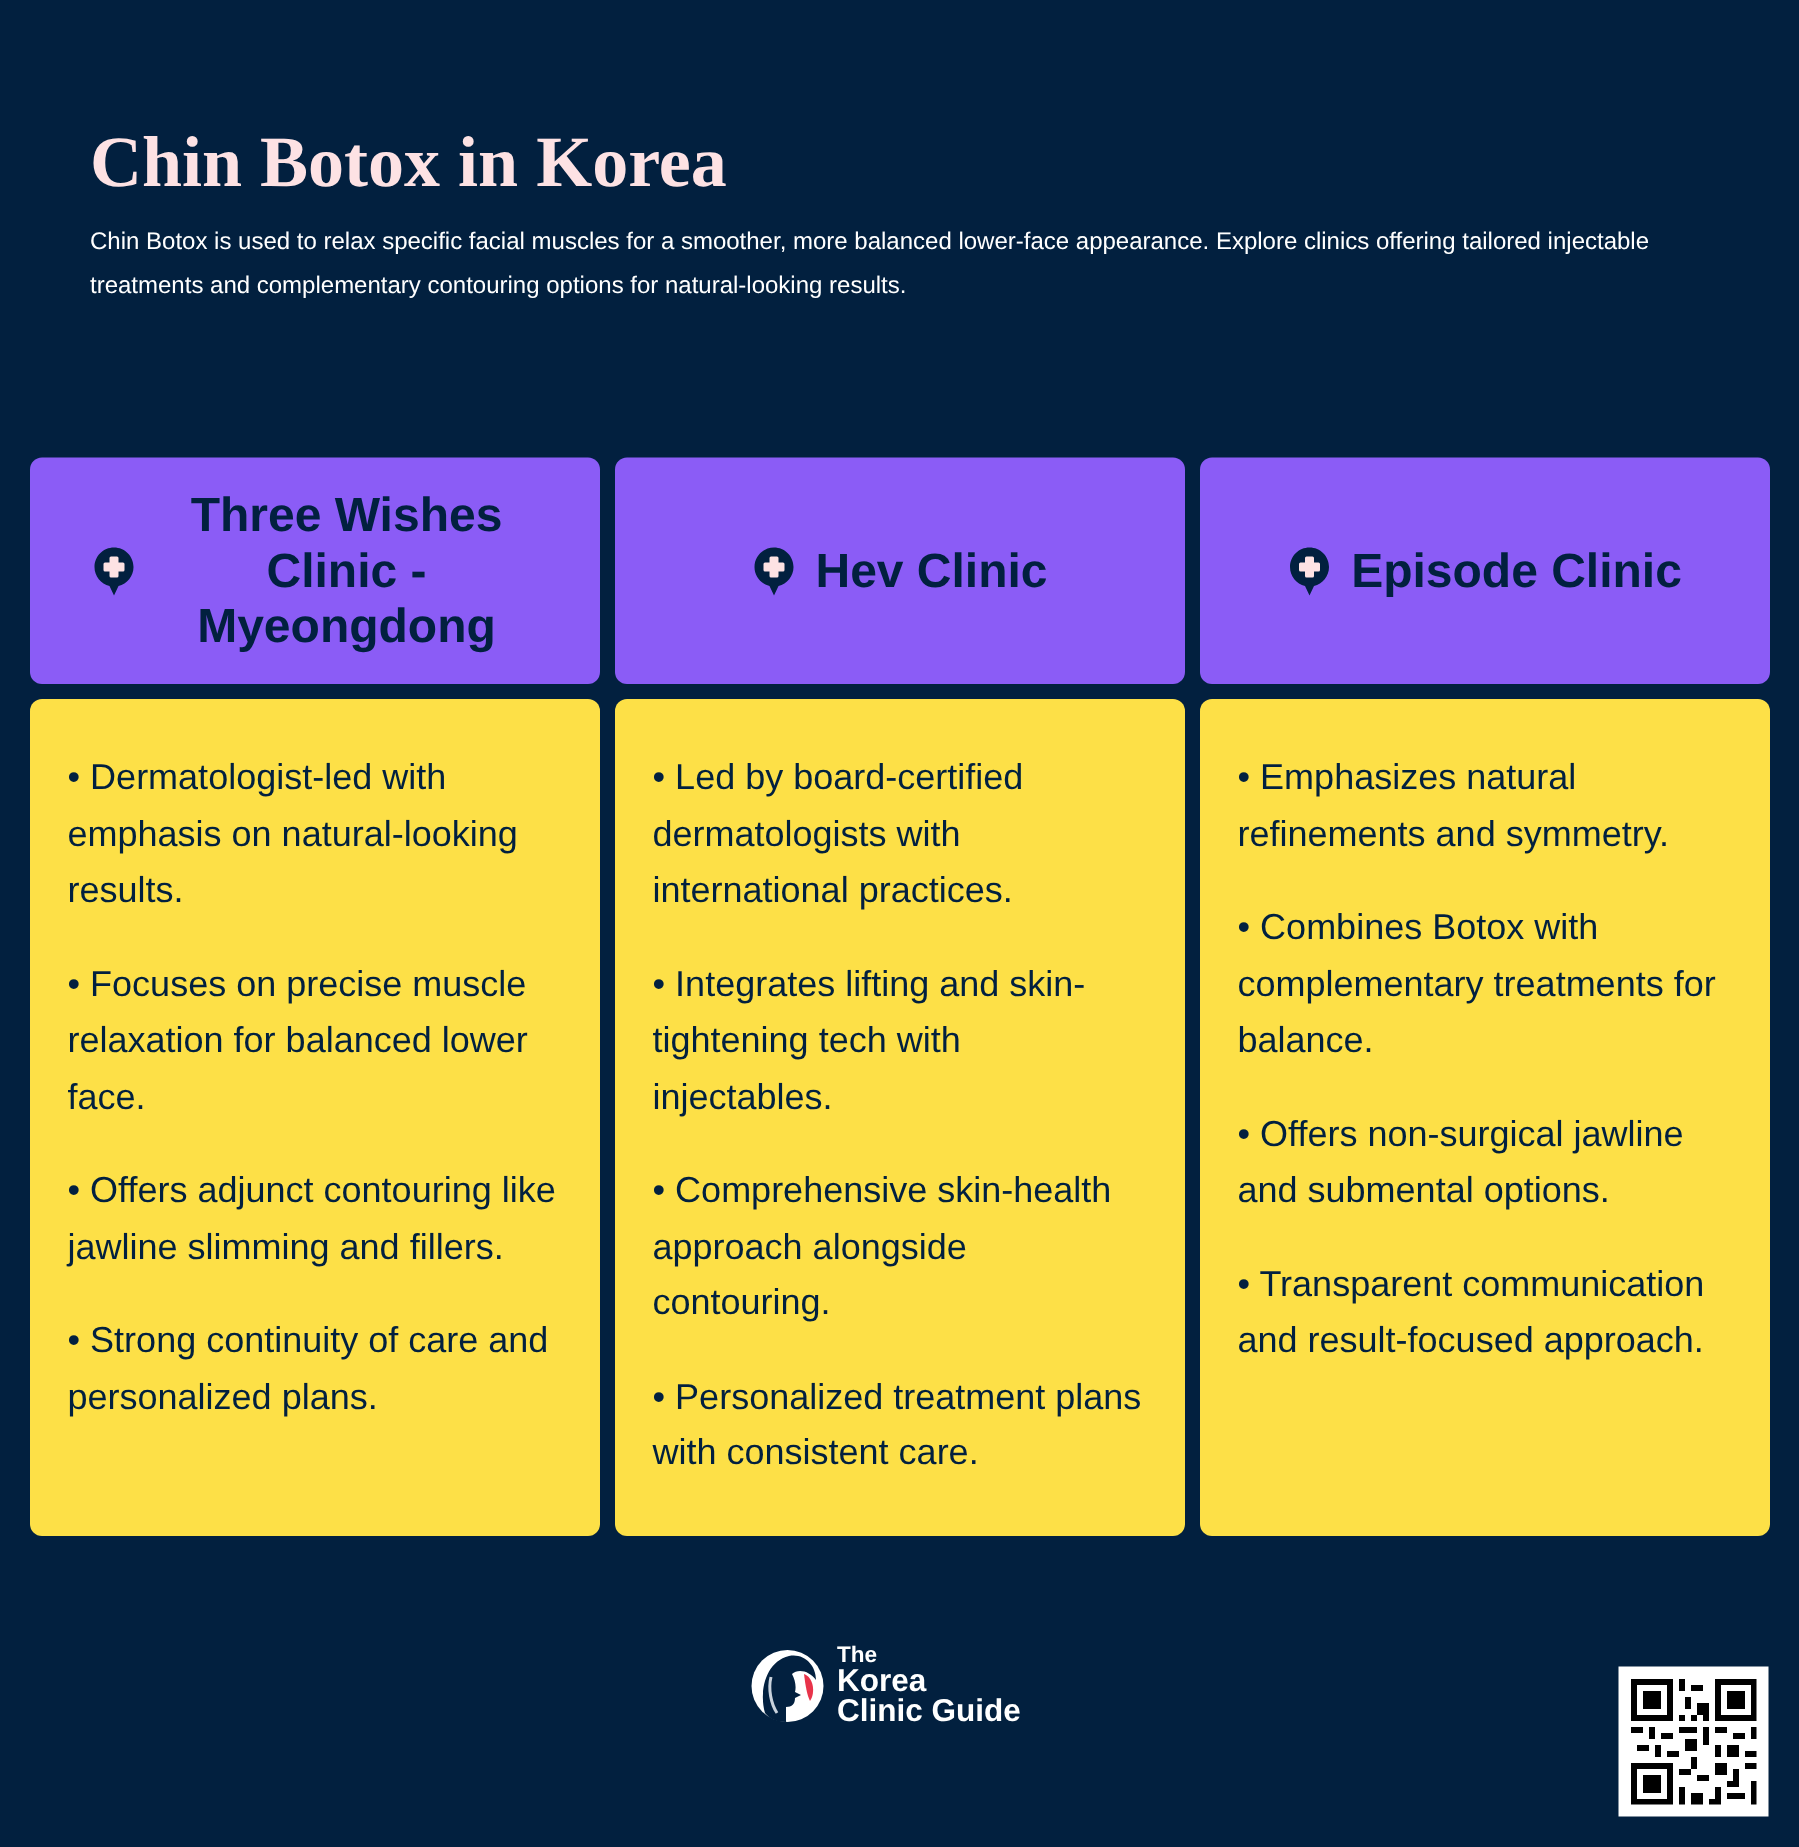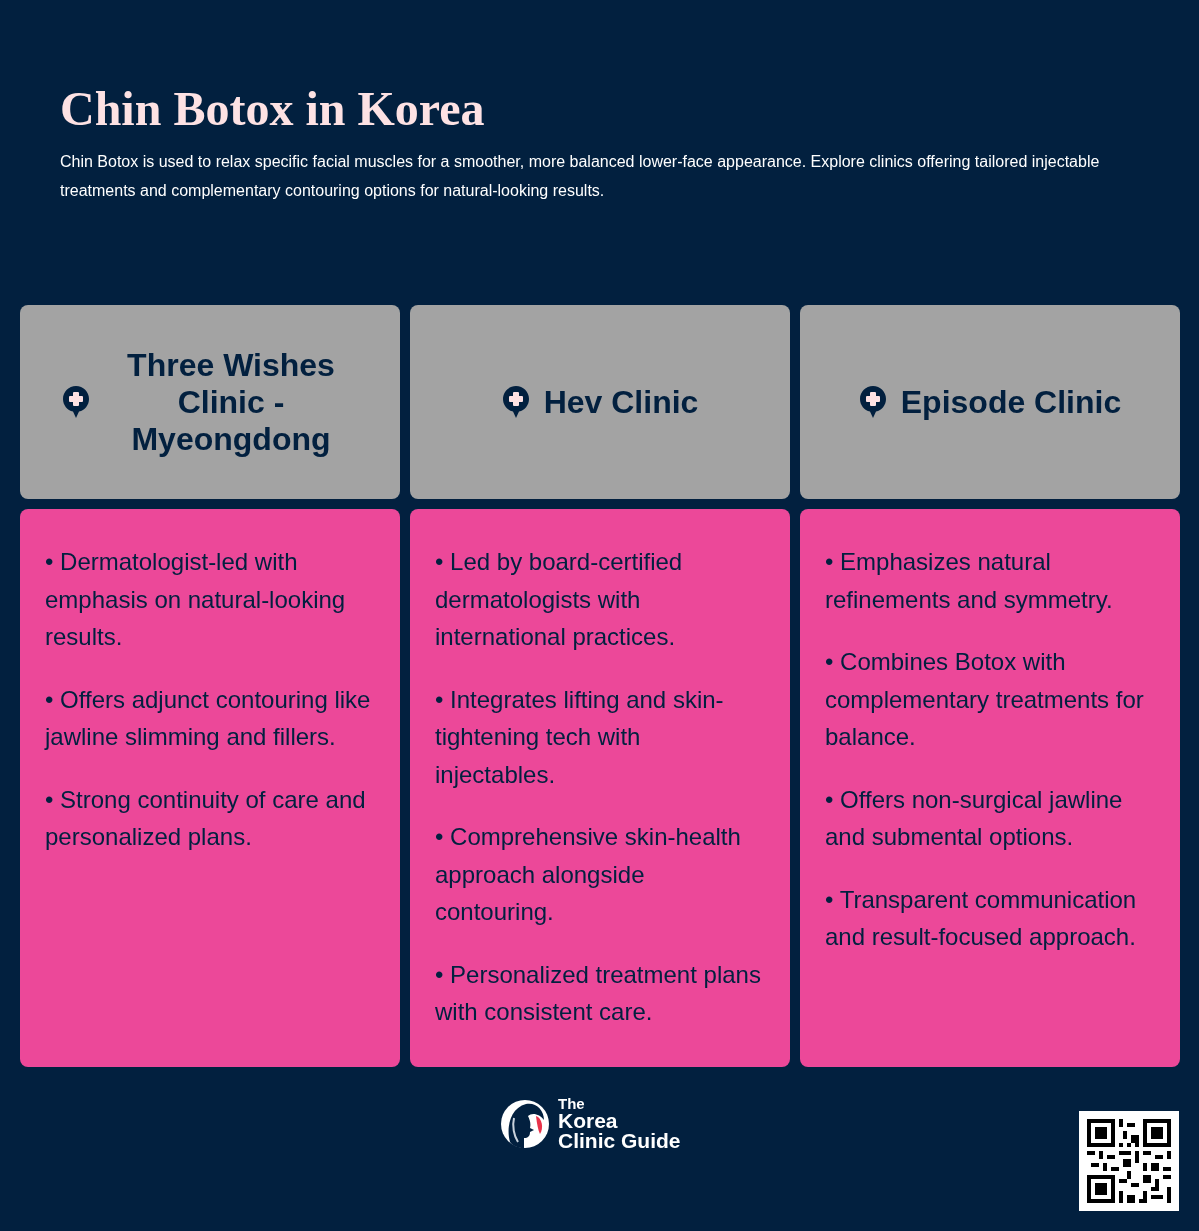--- a/index.html
+++ b/index.html
@@ -3,25 +3,25 @@
 <meta charset="utf-8">
 <style>
   * { box-sizing: border-box; margin: 0; padding: 0; }
   html, body { width: 1199px; height: 1231px; }
   body { background: #02203f; font-family: "Liberation Sans", sans-serif; position: relative; overflow: hidden; }
   .hero { position: absolute; left: 60px; top: 82px; width: 1090px; }
   .title { color: #fde2e4; font-size: 48px; font-weight: 700; line-height: 54px; font-family: Liberation Serif, serif; }
   .subtitle { color: #ffffff; font-size: 16px; line-height: 29px; margin-top: 11px; }
   .cols { position: absolute; left: 20px; top: 305px; width: 1160px; display: flex; gap: 10px; }
   .col { width: 380px; display: flex; flex-direction: column; }
-  .head { height: 194px; background: #a3a3a3; border-radius: 8px; display: flex; align-items: center; justify-content: center; padding: 0 42px; gap: 14px; }
+  .head { height: 151px; background: #8b5cf6; border-radius: 8px; display: flex; align-items: center; justify-content: center; padding: 0 42px; gap: 14px; }
   .head .pin { flex: 0 0 auto; width: 28px; height: 34px; }
   .head .name { color: #02203f; font-size: 32px; font-weight: 700; line-height: 37px; text-align: center; }
   .head.wide .name { flex: 1; }
-  .body { margin-top: 10px; height: 558px; background: #ec4899; border-radius: 8px; padding: 34px 25px 20px 25px; }
+  .body { margin-top: 10px; height: 558px; background: #fde047; border-radius: 8px; padding: 34px 25px 20px 25px; }
   .item { color: #02203f; font-size: 24px; line-height: 37.5px; margin-bottom: 25px; }
   .footer-logo { position: absolute; left: 500px; top: 1096px; display: flex; align-items: center; gap: 8px; }
   .logo-text { color: #fff; font-weight: 700; line-height: 1; }
   .logo-text .the { font-size: 15px; }
   .logo-text .big { font-size: 21px; line-height: 20px; }
   .qr { position: absolute; left: 1079px; top: 1111px; width: 100px; height: 100px; background: #fff; padding: 8px; }
 </style>
 </head>
 <body>
 
@@ -36,20 +36,21 @@
     <div class="head wide">
       <svg class="pin" viewBox="0 0 28 34">
         <path d="M14 1C6.8 1 1 6.8 1 14c0 6.2 4.3 11.3 10 12.6L14 33l3-6.4C22.7 25.3 27 20.2 27 14 27 6.8 21.2 1 14 1z" fill="#02203f"></path>
         <rect x="11" y="7" width="6" height="14" rx="1" fill="#fde2e4"></rect>
         <rect x="7" y="11" width="14" height="6" rx="1" fill="#fde2e4"></rect>
       </svg>
       <div class="name">Three Wishes Clinic - Myeongdong</div>
     </div>
     <div class="body">
       <p class="item">• Dermatologist-led with emphasis on natural-looking results.</p>
+      <p class="item">• Focuses on precise muscle relaxation for balanced lower face.</p>
       <p class="item">• Offers adjunct contouring like jawline slimming and fillers.</p>
       <p class="item">• Strong continuity of care and personalized plans.</p>
     </div>
   </div>
 
   <div class="col">
     <div class="head">
       <svg class="pin" viewBox="0 0 28 34">
         <path d="M14 1C6.8 1 1 6.8 1 14c0 6.2 4.3 11.3 10 12.6L14 33l3-6.4C22.7 25.3 27 20.2 27 14 27 6.8 21.2 1 14 1z" fill="#02203f"></path>
         <rect x="11" y="7" width="6" height="14" rx="1" fill="#fde2e4"></rect>

